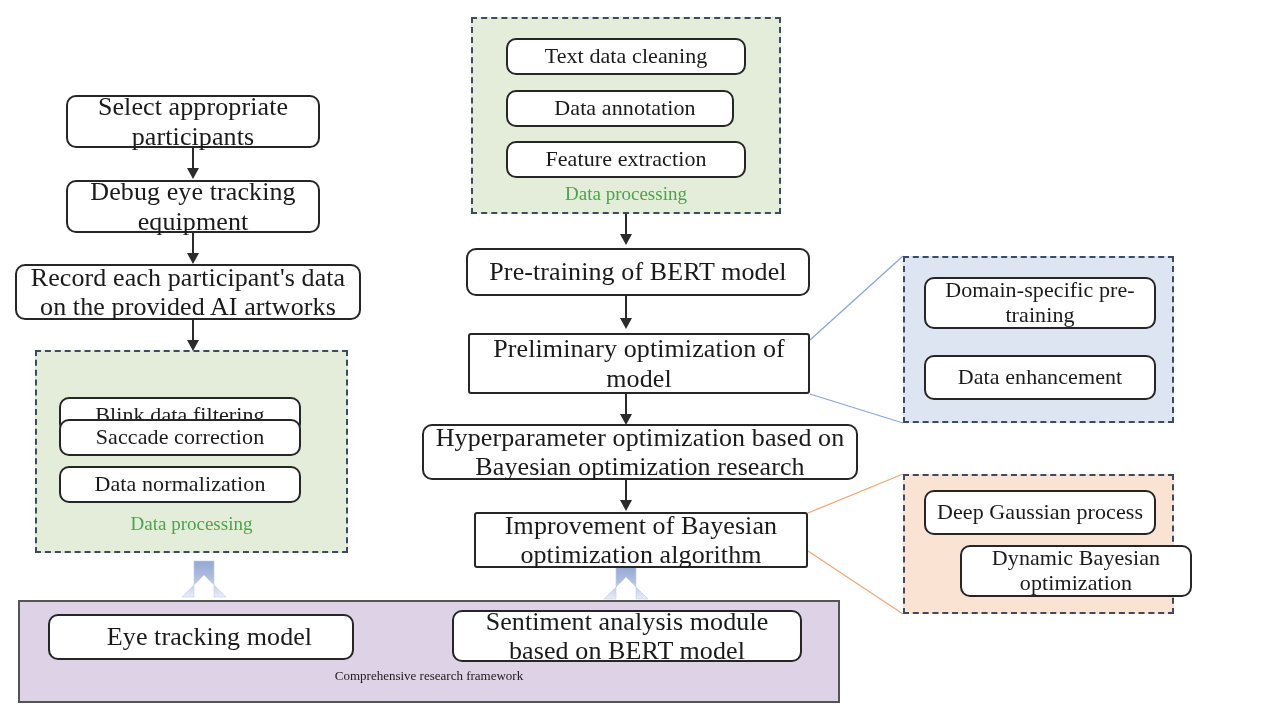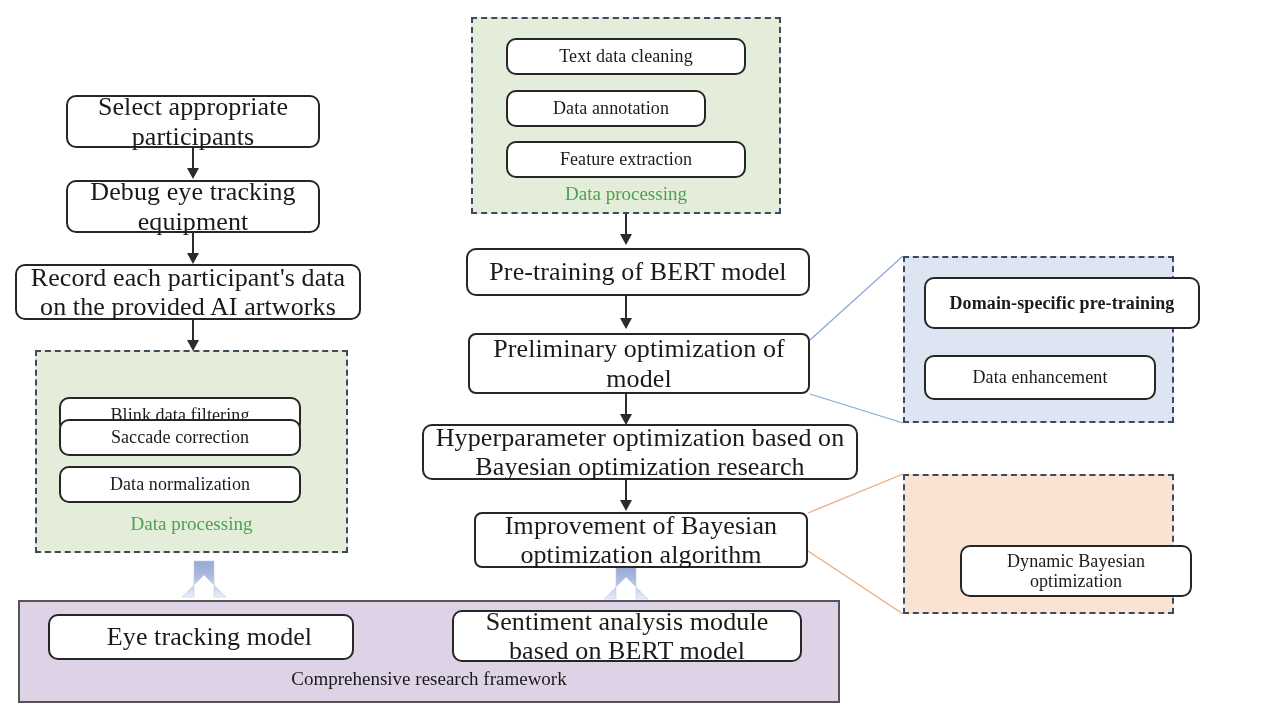--- a/index.html
+++ b/index.html
@@ -28,22 +28,22 @@
     display: flex;
     align-items: center;
     justify-content: center;
     text-align: center;
     line-height: 1.12;
     font-size: 26px;
     letter-spacing: 0.1px;
     padding: 2px 6px;
     z-index: 6;
   }
-  .node.sharp { border-radius: 8px; border-width: 2px; }
-  .node.small { font-size: 18px; }
+  .node.sharp { border-radius: 3px; border-width: 2px; }
+  .node.small { font-size: 22px; }
 
   
   .panel {
     position: absolute;
     box-sizing: border-box;
     border: 2.5px dashed #3d4a60;
     z-index: 2;
   }
   .panel.green  { background: #e4edda; }
   .panel.blue   { background: #dce5f1; }
@@ -64,21 +64,21 @@
     position: absolute;
     box-sizing: border-box;
     background: #ded2e6;
     border: 2px solid #555555;
     z-index: 3;
   }
   .framework-label {
     position: absolute;
     left: 0; right: 0;
     text-align: center;
-    font-size: 19px;
+    font-size: 13px;
     color: #1a1a1a;
     z-index: 7;
   }
 
   
   .arrow-v {
     position: absolute;
     width: 2px;
     background: #2b2b2b;
     z-index: 4;
@@ -157,21 +157,21 @@
   </div>
   <div class="node small" style="left:59px; top:466px; width:242px; height:37px;">
     <span>Data normalization</span>
   </div>
   <div class="panel-label" style="left:35px; top:513px; width:313px;">Data processing</div>
 
   <div class="panel green" style="left:471px; top:17px; width:310px; height:197px;"></div>
   <div class="node small" style="left:506px; top:38px; width:240px; height:37px;">
     <span>Text data cleaning</span>
   </div>
-  <div class="node small" style="left:506px; top:90px; width:200px; height:37px;padding-left:16px;">
+  <div class="node small" style="left:506px; top:90px; width:228px; height:37px;padding-left:16px;">
     <span>Data annotation</span>
   </div>
   <div class="node small" style="left:506px; top:141px; width:240px; height:37px;">
     <span>Feature extraction</span>
   </div>
   <div class="panel-label" style="left:471px; top:183px; width:310px;">Data processing</div>
 
   <div class="arrow-v" style="left:625px; top:214px; height:22px;"></div>
   <div class="arrow-head-down" style="left:620px; top:234px;"></div>
 
@@ -194,28 +194,31 @@
   </div>
 
   <div class="arrow-v" style="left:625px; top:480px; height:22px;"></div>
   <div class="arrow-head-down" style="left:620px; top:500px;"></div>
 
   <div class="node sharp" style="left:474px; top:512px; width:334px; height:56px;">
     <span>Improvement of Bayesian optimization algorithm</span>
   </div>
 
   <div class="panel blue" style="left:903px; top:256px; width:271px; height:167px;"></div>
-  <div class="node small" style="left:924px; top:277px; width:276px; height:52px;font-weight:bold;">
+  <div class="node small" style="left:924px; top:277px; width:232px; height:52px;">
     <span>Domain-specific pre-training</span>
   </div>
   <div class="node small" style="left:924px; top:355px; width:232px; height:45px;">
     <span>Data enhancement</span>
   </div>
 
   <div class="panel orange" style="left:903px; top:474px; width:271px; height:140px;"></div>
+  <div class="node small" style="left:924px; top:490px; width:232px; height:45px;">
+    <span>Deep Gaussian process</span>
+  </div>
   <div class="node small" style="left:924px; top:545px; width:232px; height:52px;margin-left:36px;">
     <span>Dynamic Bayesian optimization</span>
   </div>
 
   <div class="framework" style="left:18px; top:600px; width:822px; height:103px;"></div>
   <div class="node" style="left:48px; top:614px; width:306px; height:46px;padding-left:23px;">
     <span>Eye tracking model</span>
   </div>
   <div class="node" style="left:452px; top:610px; width:350px; height:52px;">
     <span>Sentiment analysis module based on BERT model</span>

